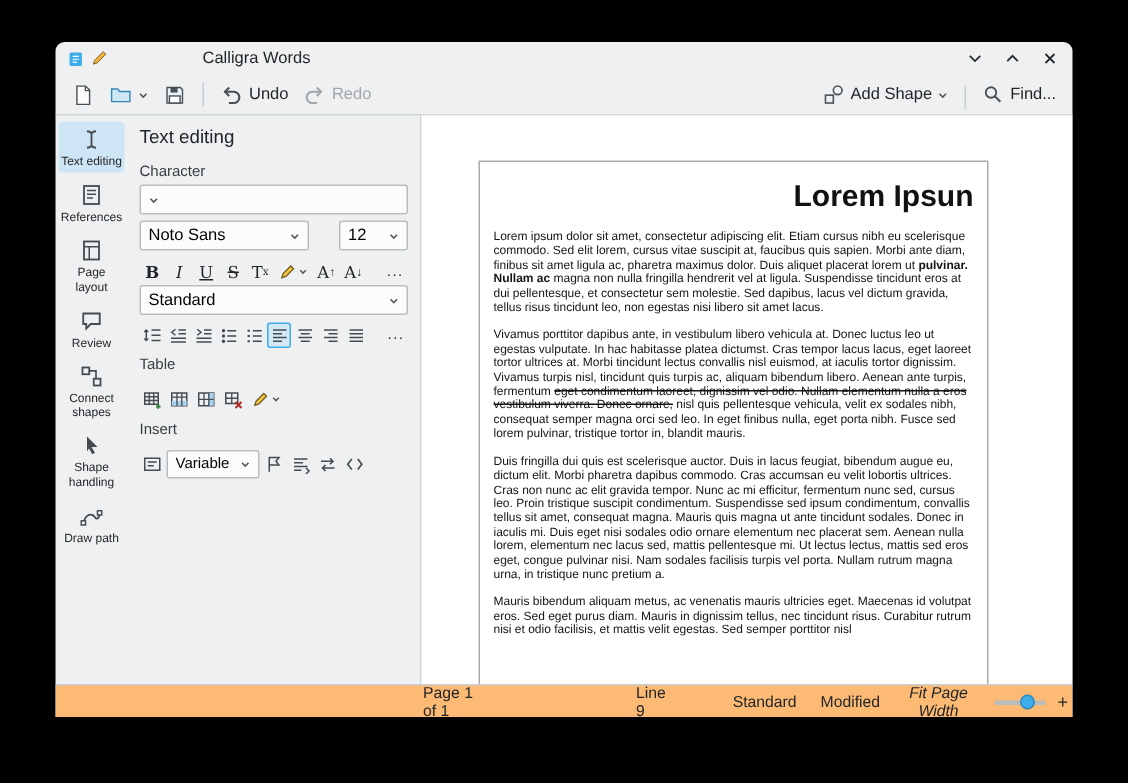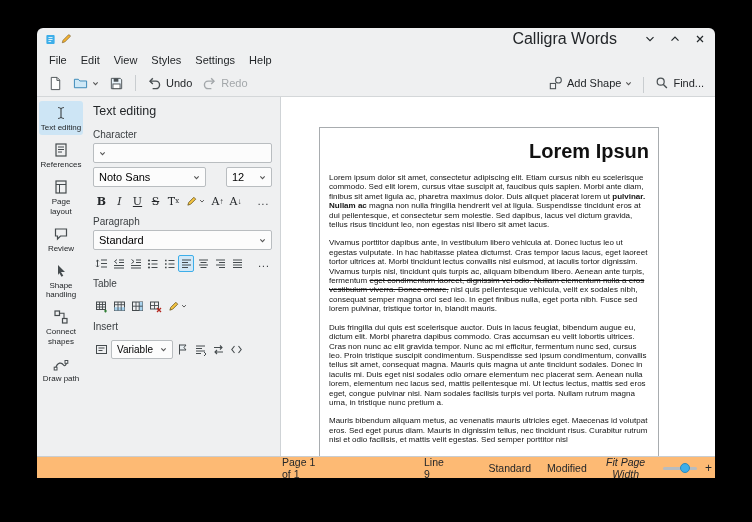--- a/index.html
+++ b/index.html
@@ -4,21 +4,21 @@
 <style>
   *{box-sizing:border-box;margin:0;padding:0;}
   html,body{width:752px;height:522px;}
   body{background:#000;font-family:"Liberation Sans",sans-serif;position:relative;overflow:hidden;color:#232629;}
   .window{position:absolute;left:37px;top:28px;width:678px;height:450px;background:#eff0f1;
     border-radius:6px 6px 0 0;display:flex;flex-direction:column;overflow:hidden;
     box-shadow:0 6px 26px rgba(0,0,0,.55);}
   
   .titlebar{height:22px;display:flex;align-items:center;padding:0 8px;flex:0 0 auto;}
   .tb-left{display:flex;gap:5px;align-items:center;width:90px;}
-  .tb-title{flex:1;text-align:right;font-size:16px;}
+  .tb-title{flex:1;text-align:left;font-size:11px;}
   .tb-controls{display:flex;gap:11px;align-items:center;width:90px;justify-content:flex-end;}
   .winbtn{background:none;border:none;width:14px;height:14px;display:flex;align-items:center;justify-content:center;padding:0;cursor:pointer;}
   
   .menubar{height:20px;display:flex;align-items:center;padding:0 5px;font-size:11px;flex:0 0 auto;}
   .menu-item{padding:2px 7px;border-radius:2px;background:none;border:none;font-size:11px;color:#232629;}
   
   .toolbar{height:27px;display:flex;align-items:center;padding:0 6px;border-bottom:1px solid #d4d7d9;flex:0 0 auto;}
   .tbtn{display:flex;align-items:center;gap:4px;background:none;border:none;padding:3px 5px;border-radius:3px;font-size:11px;color:#232629;}
   .tbtn.disabled{color:#a3a7aa;}
   .tbtn.disabled svg path{stroke:#a3a7aa;}
@@ -103,28 +103,20 @@
           </svg>
       </button>
       <button class="winbtn">
         <svg width="10" height="10" viewBox="0 0 10 10">
             <path d="M2 2l6 6M8 2L2 8" stroke="#24292c" stroke-width="1.2"></path>
           </svg>
       </button>
     </div>
   </div>
 
-  <div class="menubar">
-    <button class="menu-item">File</button>
-    <button class="menu-item">Edit</button>
-    <button class="menu-item">View</button>
-    <button class="menu-item">Styles</button>
-    <button class="menu-item">Settings</button>
-    <button class="menu-item">Help</button>
-  </div>
 
   <div class="toolbar">
     <button class="tbtn">
       <span>
         <svg width="15" height="15" viewBox="0 0 16 16">
             <path d="M3.5 1.5h6.2l2.8 2.8v10.2h-9z" fill="#fdfdfd" stroke="#4a5053"></path>
             <path d="M9.5 1.8v2.9h2.9" fill="none" stroke="#4a5053"></path>
           </svg>
       </span>
     </button>
@@ -231,38 +223,38 @@
         <span>
           <svg width="16" height="16" viewBox="0 0 16 16">
               <path d="M2.5 3h11v7h-6l-3 3v-3h-2z" fill="none" stroke="#454b4e" stroke-width="1.2"></path>
             </svg>
         </span>
         <span>Review</span>
       </button>
       <button class="tab-item">
         <span>
           <svg width="16" height="16" viewBox="0 0 16 16">
-              <path d="M5 2l7 7h-4l2.3 3.8-1.8 1-2.2-3.8L5 12z" fill="#454b4e"></path>
-            </svg>
-        </span>
-        <span>Shape handling</span>
-      </button>
-      <button class="tab-item">
-        <span>
-          <svg width="16" height="16" viewBox="0 0 16 16">
               <rect x="2" y="2" width="4.5" height="4.5" fill="none" stroke="#454b4e" stroke-width="1.2"></rect>
               <rect x="9.5" y="9.5" width="4.5" height="4.5" fill="none" stroke="#454b4e" stroke-width="1.2"></rect>
               <path d="M6.5 4.2h4.5v5.3" fill="none" stroke="#454b4e" stroke-width="1.1"></path>
             </svg>
         </span>
         <span>Connect shapes</span>
       </button>
       <button class="tab-item">
         <span>
           <svg width="16" height="16" viewBox="0 0 16 16">
+              <path d="M5 2l7 7h-4l2.3 3.8-1.8 1-2.2-3.8L5 12z" fill="#454b4e"></path>
+            </svg>
+        </span>
+        <span>Shape handling</span>
+      </button>
+      <button class="tab-item">
+        <span>
+          <svg width="16" height="16" viewBox="0 0 16 16">
               <path d="M2.5 12.5c2-6.5 6-6.5 8-3.5 1.4 2.1 3-.5 3-3" fill="none" stroke="#454b4e" stroke-width="1.2"></path>
               <rect x="1.2" y="11.2" width="2.8" height="2.8" fill="#fff" stroke="#454b4e" stroke-width="1"></rect>
               <rect x="12" y="4.5" width="2.8" height="2.8" fill="#fff" stroke="#454b4e" stroke-width="1"></rect>
             </svg>
         </span>
         <span>Draw path</span>
       </button>
     </div>
 
     <div class="panel">
@@ -329,21 +321,20 @@
           </button>
         <button class="mini">
             <span class="fmt">A</span>
             <span class="arrowglyph">↓</span>
           </button>
         <button class="mini more-btn">
             <span>...</span>
           </button>
       </div>
 
-      <div class="sec-label">Paragraph</div>
       <button class="combo">
         <span class="cval">Standard</span>
         <span>
             <svg width="7" height="7" viewBox="0 0 8 8">
               <path d="M1.5 2.8L4 5.4l2.5-2.6" fill="none" stroke="#555" stroke-width="1.2"></path>
             </svg>
           </span>
       </button>
       <div class="row">
         <button class="mini sm">

